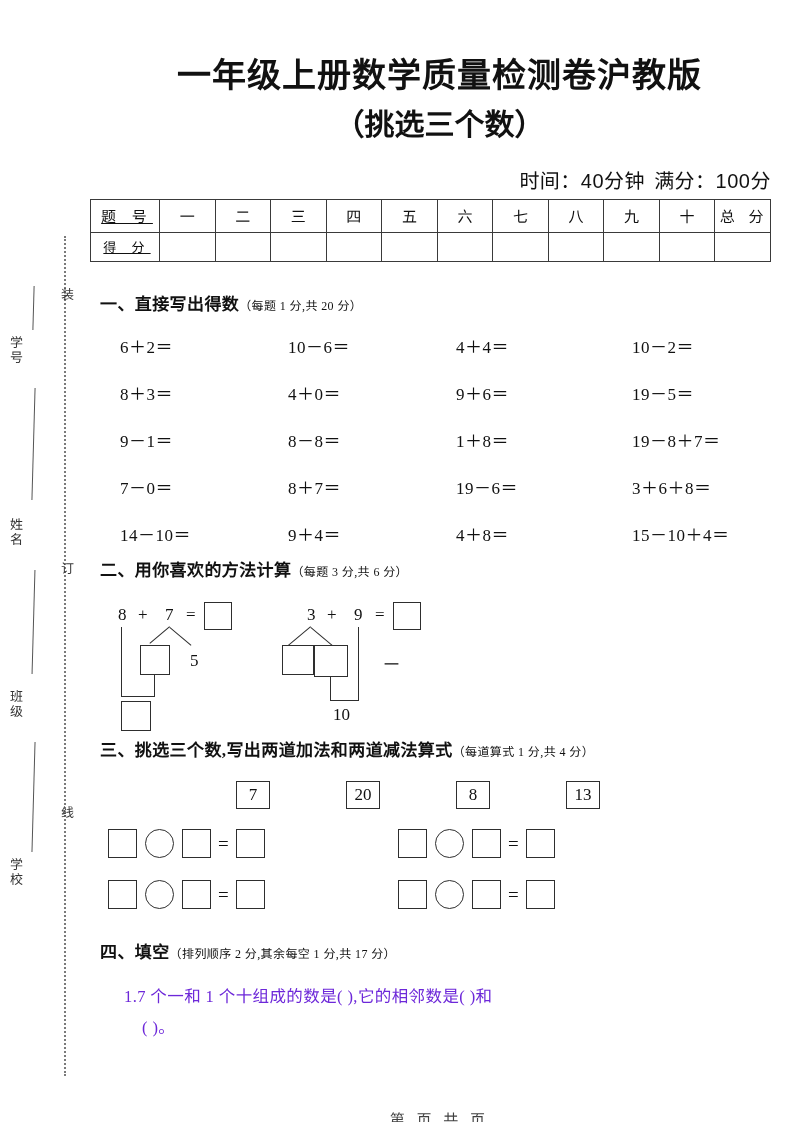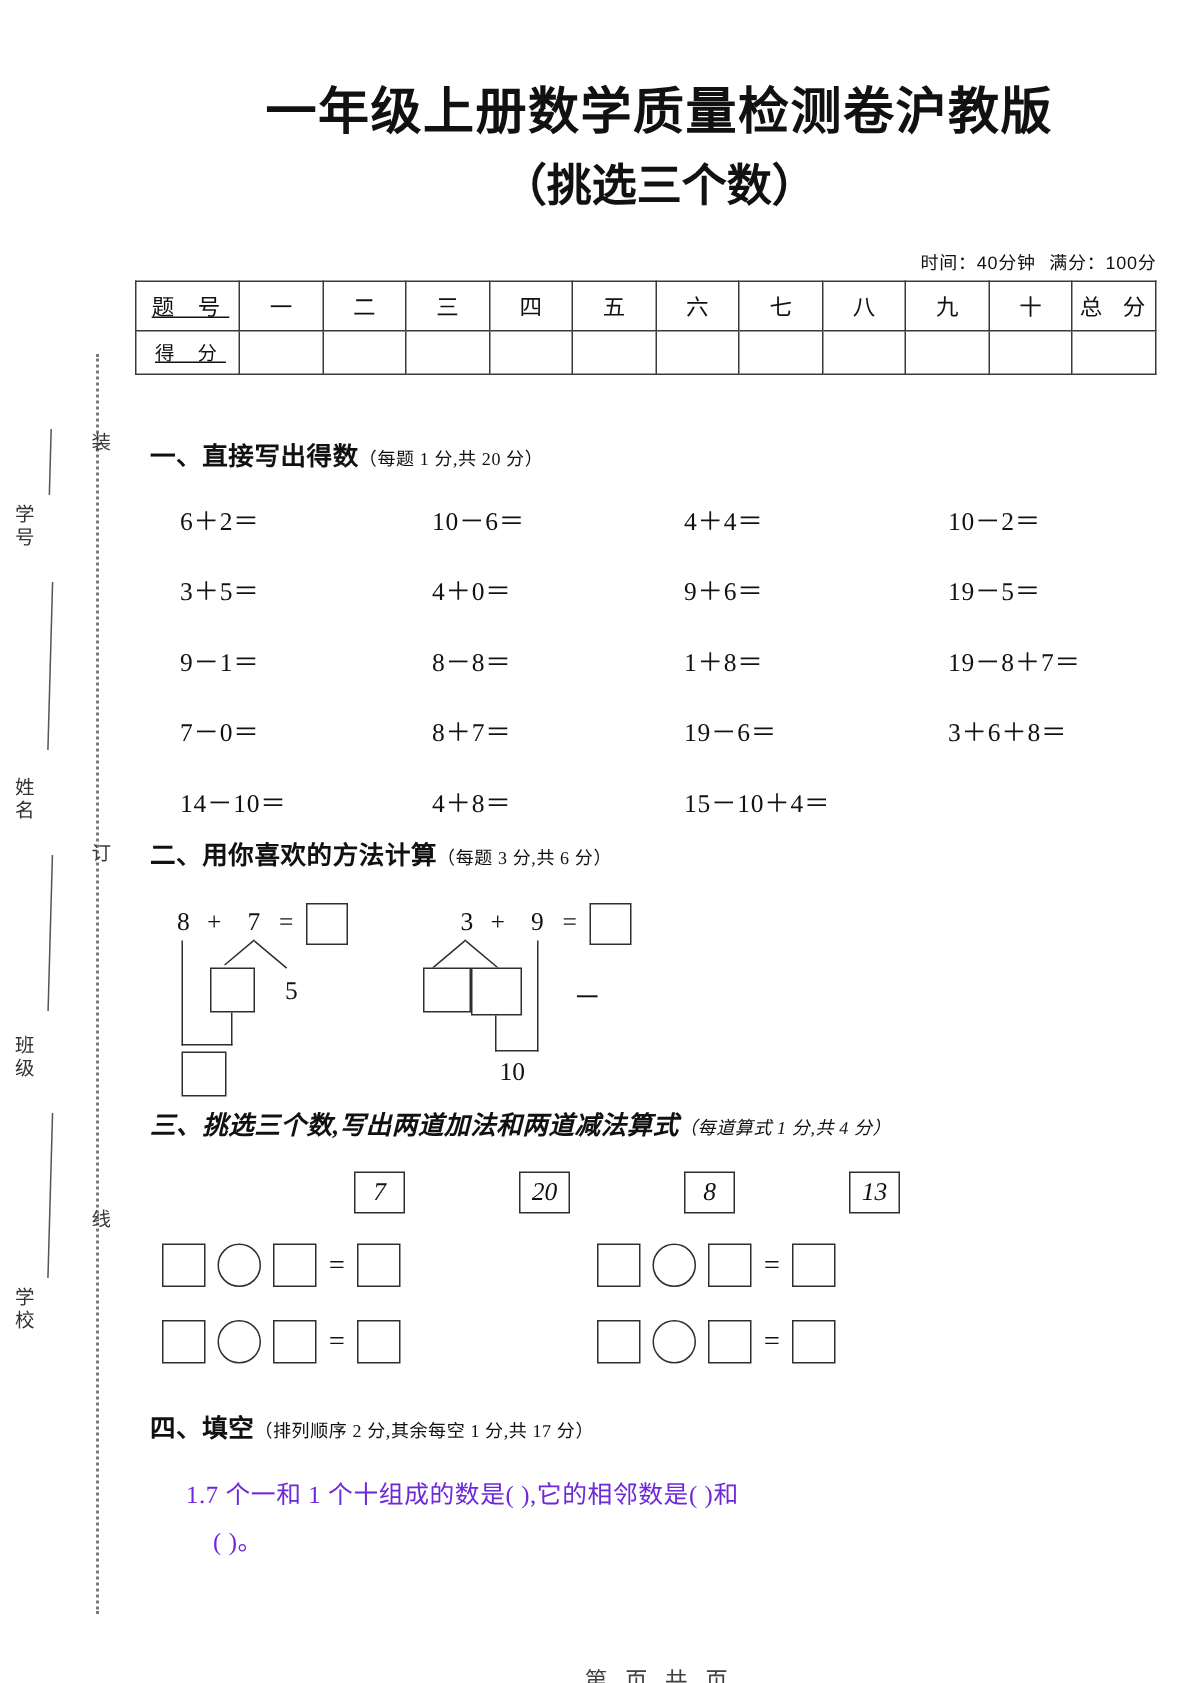--- a/index.html
+++ b/index.html
@@ -101,21 +101,21 @@
     text-align: center;
     line-height: 1.2;
     color: #111;
   }
 
   
   #exam-meta {
     margin: 22px 22px 5px 0;
     text-align: right;
     font-family: "Liberation Sans", "DejaVu Sans", sans-serif;
-    font-size: 12px;
+    font-size: 20px;
     color: #111;
     letter-spacing: 0.5px;
   }
   #exam-meta .meta-sep { display: inline-block; width: 9px; }
 
   
   #score-table {
     margin: 0 22px 0 4px;
     border-collapse: collapse;
     width: 681px;
@@ -187,21 +187,21 @@
     border: 1.4px solid #2e2e2e;
     background: #fff;
     display: inline-block;
   }
   .fig { position: absolute; }
   .hline { position: absolute; background: #2e2e2e; height: 1.4px; }
   .vline { position: absolute; background: #2e2e2e; width: 1.4px; }
   .diag  { position: absolute; background: #2e2e2e; height: 1.4px; transform-origin: 0 0; }
 
   
-  #sec3 { position: absolute; left: 0; top: 718px; width: 707px; font-style: italic; }
+  #sec3 { position: absolute; left: 0; top: 718px; width: 707px; }
   #sec3-title { padding-left: 14px; }
   #sec3-numbers {
     margin-top: 20px;
     padding-left: 150px;
     display: flex;
     gap: 76px;
   }
   .numbox {
     box-sizing: border-box;
     min-width: 34px;
@@ -347,33 +347,34 @@
 
   <div id="sec1">
     <p class="section-title" id="sec1-title">
       <span>一、直接写出得数</span><span class="pts">（每题 1 分,共 20 分）</span>
     </p>
     <div id="sec1-grid">
       <div class="calc-item">6＋2＝</div>
       <div class="calc-item">10－6＝</div>
       <div class="calc-item">4＋4＝</div>
       <div class="calc-item">10－2＝</div>
-      <div class="calc-item">3＋5＝</div>
+      <div class="calc-item">8＋3＝</div>
       <div class="calc-item">4＋0＝</div>
       <div class="calc-item">9＋6＝</div>
       <div class="calc-item">19－5＝</div>
       <div class="calc-item">9－1＝</div>
       <div class="calc-item">8－8＝</div>
       <div class="calc-item">1＋8＝</div>
       <div class="calc-item">19－8＋7＝</div>
       <div class="calc-item">7－0＝</div>
       <div class="calc-item">8＋7＝</div>
       <div class="calc-item">19－6＝</div>
       <div class="calc-item">3＋6＋8＝</div>
       <div class="calc-item">14－10＝</div>
+      <div class="calc-item">9＋4＝</div>
       <div class="calc-item">4＋8＝</div>
       <div class="calc-item">15－10＋4＝</div>
     </div>
   </div>
 
   <div id="sec2">
     <p class="section-title" id="sec2-title">
       <span>二、用你喜欢的方法计算</span><span class="pts">（每题 3 分,共 6 分）</span>
     </p>
 

